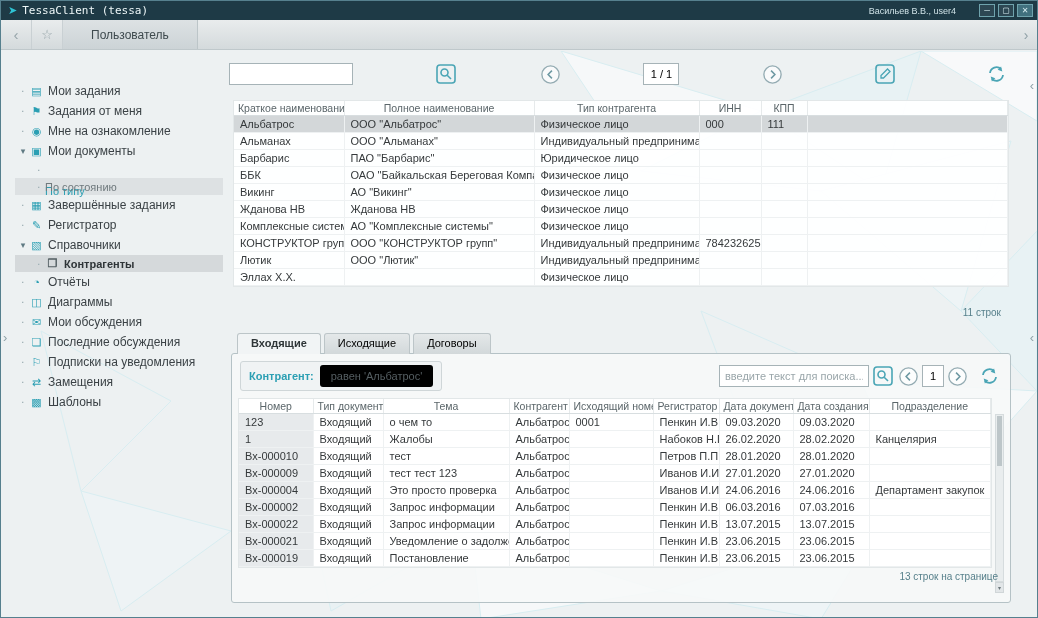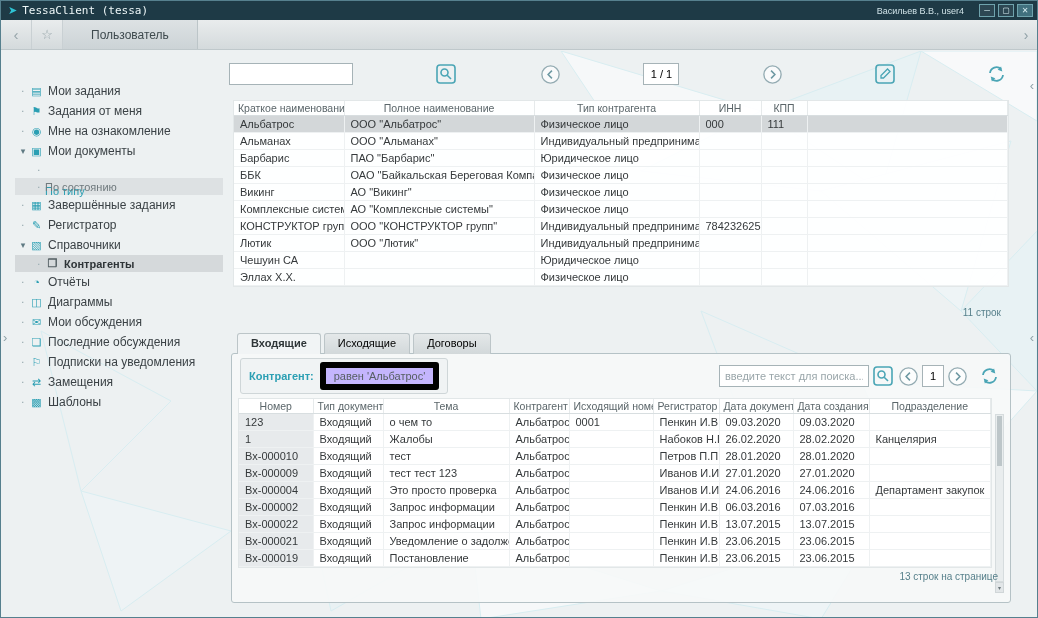--- a/index.html
+++ b/index.html
@@ -4,21 +4,21 @@
 <style>
 *{margin:0;padding:0;box-sizing:border-box;}
 html,body{background:#9aa5a8;font-family:"Liberation Sans",sans-serif;}
 .window{position:relative;width:1038px;height:618px;border:1px solid #56808e;background:#edf1f2;overflow:hidden;}
 
 
 .titlebar{position:absolute;top:0;left:0;right:0;height:19px;background:#1e3a46;display:flex;align-items:center;padding:0 4px;z-index:5;}
 .logo{color:#2fc3d4;font-size:11px;margin:0 5px 0 3px;line-height:1;}
 .title{color:#eef7f8;font-size:11px;font-family:"DejaVu Sans Mono",monospace;letter-spacing:0;}
 .tb-spacer{flex:1;}
-.user{color:#cfe2e7;font-size:9px;margin-right:12px;}
+.user{color:#cfe2e7;font-size:9px;margin-right:20px;}
 .win-btn{width:16px;height:13px;border:1px solid #6fa3ad;margin-left:3px;font-size:8px;line-height:11px;text-align:center;color:#d6ecf0;background:rgba(255,255,255,0.07);cursor:default;}
 .win-btn.close{background:#41707e;}
 
 
 .tabstrip{position:absolute;top:19px;left:0;right:0;height:30px;background:linear-gradient(#e9eced,#d4dadc);border-bottom:1px solid #bfc8cb;display:flex;align-items:stretch;z-index:5;}
 .nav-btn{width:31px;display:flex;align-items:center;justify-content:center;color:#97a5aa;font-size:15px;border-right:1px solid #c9d0d3;}
 .nav-btn .glyph{line-height:1;}
 .tab{padding:0 28px;display:flex;align-items:center;background:linear-gradient(#dde2e4,#ccd3d6);border-right:1px solid #bcc5c8;color:#3e4a4e;font-size:12px;}
 .strip-chev{margin-left:auto;width:22px;display:flex;align-items:center;justify-content:center;color:#8fa0a6;font-size:14px;}
 
@@ -67,21 +67,21 @@
 
 
 .doc-tabs{position:absolute;top:282px;left:8px;display:flex;z-index:3;}
 .dtab{padding:3px 13px 4px;font-size:11px;color:#59646
 8;background:linear-gradient(#e4e8e9,#d2d8da);border:1px solid #bcc5c8;border-bottom:none;border-radius:3px 3px 0 0;margin-right:3px;cursor:default;text-align:center;}
 .dtab.active{background:#f1f4f5;color:#2e3537;font-weight:bold;padding-bottom:5px;}
 .panel{position:absolute;top:302px;left:2px;right:0;bottom:14px;border:1px solid #b5c2c6;border-radius:3px;background:rgba(246,249,249,0.92);}
 .filter-row{position:absolute;top:6px;left:8px;right:8px;height:32px;display:flex;align-items:center;gap:1px;}
 .chip{display:flex;align-items:center;border:1px solid #cfd6d8;border-radius:3px;background:#f0f3f4;padding:3px 8px;}
 .chip-label{color:#2b9fb3;font-size:11px;font-weight:bold;margin-right:6px;}
-.chip-value{border:6px solid #000000;border-radius:3px;background:#c4b5fd;color:#555e62;font-size:11px;padding:2px 8px;}
+.chip-value{border:3px solid #000000;border-radius:3px;background:#000000;color:#555e62;font-size:11px;padding:2px 8px;}
 .f-spacer{flex:1;}
 .filter-row .search-input{width:150px;}
 .lower-table{position:absolute;top:44px;left:6px;right:18px;background:rgba(255,255,255,0.95);border:1px solid #e2e7e8;}
 .lower-count{bottom:20px;right:12px;}
 .vscroll{position:absolute;right:6px;top:60px;height:168px;width:9px;background:#e9edee;border:1px solid #d6dcde;}
 .vthumb{position:absolute;top:1px;left:1px;right:1px;height:50px;background:#bdc6c9;}
 .vdown{position:absolute;left:-1px;right:-1px;bottom:-12px;height:11px;background:#e2e6e8;border:1px solid #d0d6d8;font-size:6px;color:#6b777b;text-align:center;line-height:10px;}
 </style>
 </head>
 <body>
@@ -318,47 +318,47 @@
               </tr>
               <tr>
                 <td>Викинг</td>
                 <td>АО "Викинг"</td>
                 <td>Физическое лицо</td>
                 <td></td>
                 <td></td>
                 <td></td>
               </tr>
               <tr>
+                <td>Жданова НВ</td>
+                <td>Жданова НВ</td>
+                <td>Физическое лицо</td>
+                <td></td>
+                <td></td>
+                <td></td>
+              </tr>
+              <tr>
                 <td>Комплексные системы</td>
                 <td>АО "Комплексные системы"</td>
                 <td>Физическое лицо</td>
                 <td></td>
                 <td></td>
                 <td></td>
               </tr>
               <tr>
                 <td>КОНСТРУКТОР групп</td>
                 <td>ООО "КОНСТРУКТОР групп"</td>
                 <td>Индивидуальный предприниматель</td>
                 <td>7842326256</td>
                 <td></td>
                 <td></td>
               </tr>
               <tr>
                 <td>Лютик</td>
                 <td>ООО "Лютик"</td>
                 <td>Индивидуальный предприниматель</td>
-                <td></td>
-                <td></td>
-                <td></td>
-              </tr>
-              <tr>
-                <td>Чешуин СА</td>
-                <td></td>
-                <td>Юридическое лицо</td>
                 <td></td>
                 <td></td>
                 <td></td>
               </tr>
               <tr>
                 <td>Эллах Х.Х.</td>
                 <td></td>
                 <td>Физическое лицо</td>
                 <td></td>
                 <td></td>

